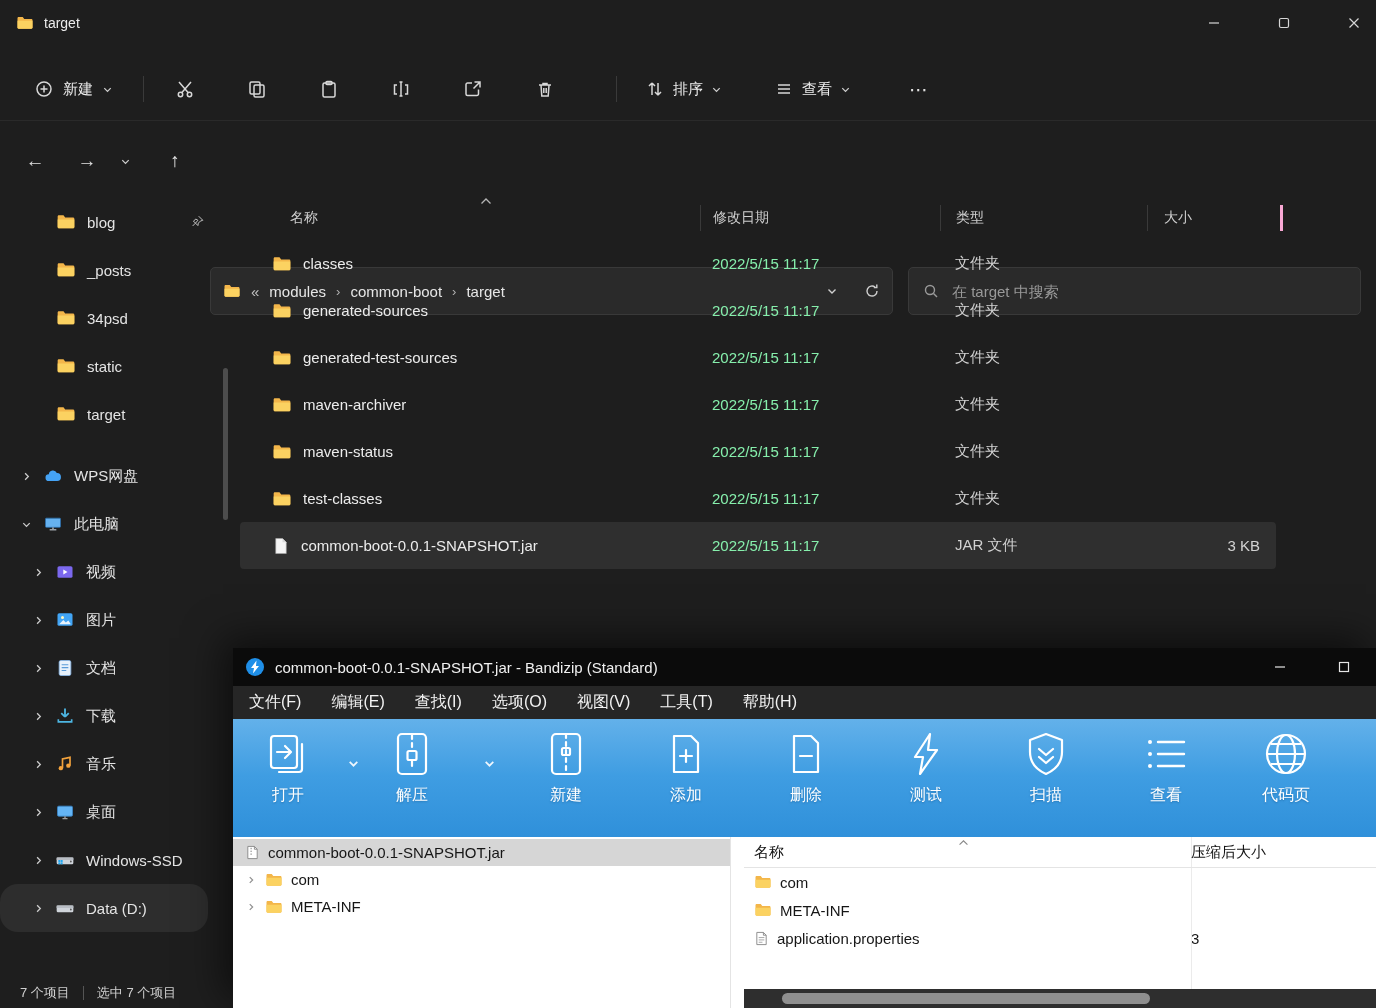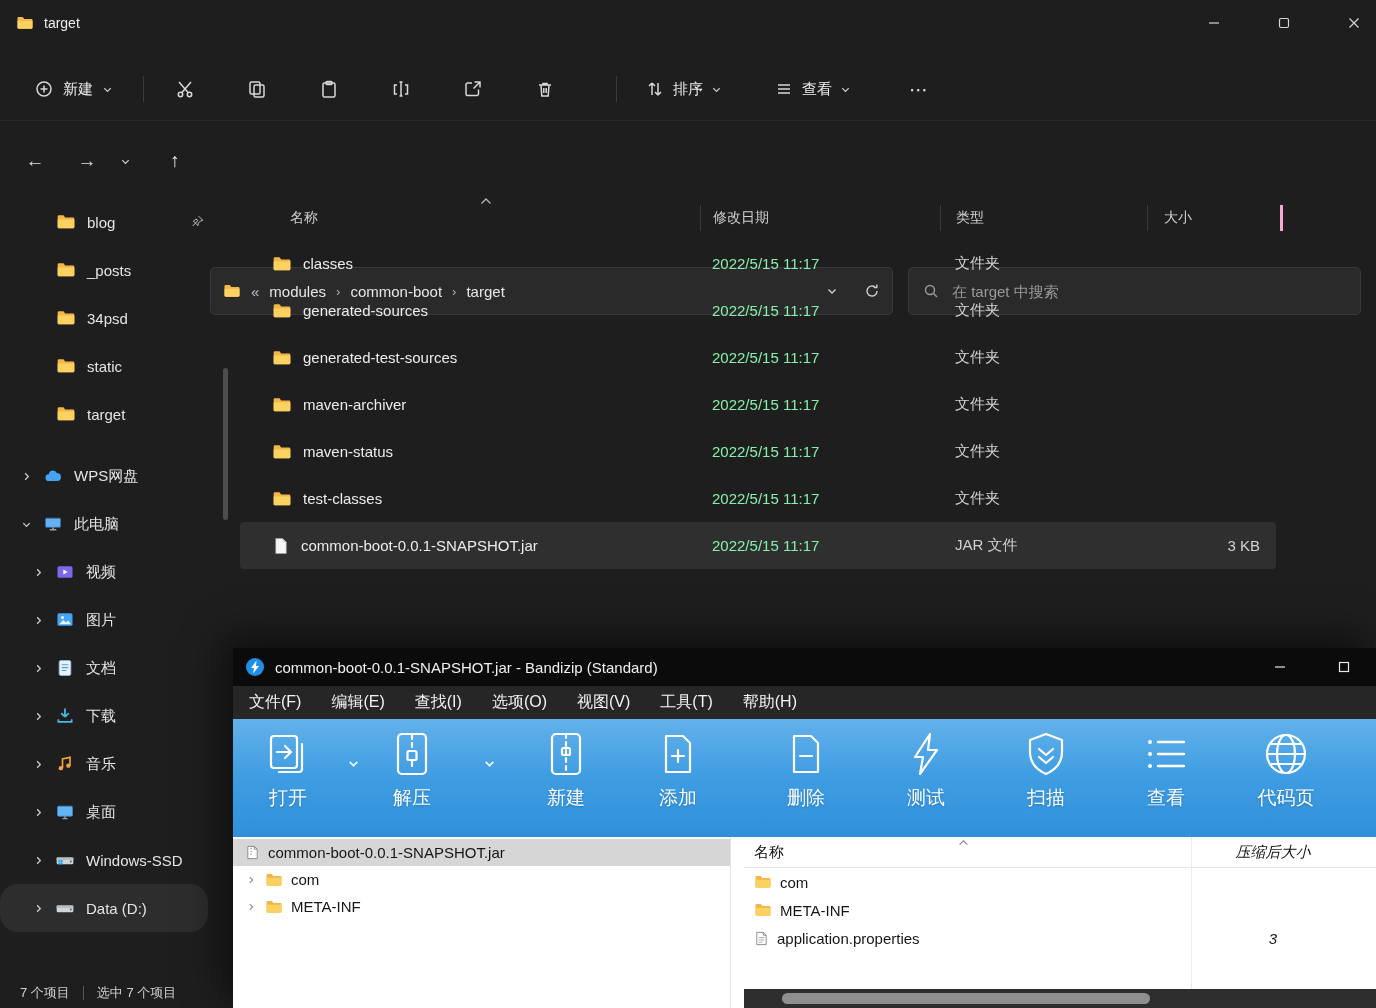--- a/index.html
+++ b/index.html
@@ -68,32 +68,32 @@
   
   .bandizip{position:absolute;left:233px;top:648px;width:1143px;height:360px;background:#fff;box-shadow:-10px -10px 36px rgba(0,0,0,.55);}
   .bz-titlebar{height:38px;background:#0b0b0b;display:flex;align-items:center;padding-left:12px;gap:10px;color:#f0f0f0;}
   .bz-title{font-size:15px;}
   .bz-controls{margin-left:auto;display:flex;height:38px;}
   .bz-btn{width:64px;display:flex;align-items:center;justify-content:center;color:#e6e6e6;}
   .bz-menubar{height:33px;background:#262626;display:flex;align-items:center;padding-left:16px;gap:30px;color:#f2f2f2;font-size:16px;}
   .bz-menu{cursor:default;}
   .bz-toolbar{height:118px;background:linear-gradient(180deg,#63b1ea 0%,#3f9de2 48%,#2f90da 100%);position:relative;}
   .bz-tool{position:absolute;top:11px;width:110px;display:flex;flex-direction:column;align-items:center;color:#fff;}
-  .bz-tool .lbl{margin-top:7px;font-size:19px;text-shadow:0 1px 2px rgba(0,60,110,.35);}
+  .bz-tool .lbl{margin-top:7px;font-size:16px;text-shadow:0 1px 2px rgba(0,60,110,.35);}
   .bz-dd{position:absolute;top:38px;color:#eef6fd;}
   .bz-content{position:absolute;top:189px;left:0;right:0;bottom:0;background:#fff;display:flex;color:#161616;}
   .bz-tree{width:498px;padding-top:2px;border-right:1px solid #e4e4e4;box-sizing:border-box;}
   .tree-row{height:27px;display:flex;align-items:center;gap:8px;padding-left:12px;font-size:15px;}
   .tree-sel{background:#d6d6d6;}
   .tree-chev{color:#8f8f8f;display:flex;width:12px;justify-content:center;}
   .bz-split{width:13px;}
   .bz-list{flex:1;position:relative;}
   .bz-lheader{height:30px;display:flex;align-items:center;border-bottom:1px solid #e4e4e4;font-size:15px;position:relative;color:#111;}
   .bzc-name{width:447px;padding-left:10px;box-sizing:border-box;display:flex;align-items:center;gap:8px;}
-  .bzc-size{flex:1;text-align:center;padding-right:21px;font-style:italic;}
+  .bzc-size{flex:1;text-align:left;padding-right:21px;}
   .bz-vline{position:absolute;top:0;bottom:19px;left:447px;width:1px;background:#ebebeb;}
   .bz-caret{position:absolute;left:214px;top:2px;color:#777;}
   .bz-lrow{height:28px;display:flex;align-items:center;font-size:15px;}
   .bz-hscroll{position:absolute;left:0;right:0;bottom:0;height:19px;background:#2e2e2e;}
   .bz-hthumb{position:absolute;left:38px;top:4px;width:368px;height:11px;background:#8f8f8f;border-radius:6px;}
 </style>
 </head>
 <body>
 
 <div class="screen">
@@ -652,21 +652,21 @@
       <div class="bz-tool" style="left:278px">
         <span>
             <svg width="48" height="48" viewBox="0 0 48 48" fill="none" stroke="#fff" stroke-width="2.2" stroke-linejoin="round" stroke-linecap="round">
               <rect x="10" y="4" width="28" height="40" rx="4"></rect>
               <path d="M24 4v4m0 4v4m0 4v4m0 4v4m0 4v4"></path>
               <rect x="20" y="18" width="8" height="7" rx="1.5"></rect>
             </svg>
           </span>
         <span class="lbl">新建</span>
       </div>
-      <div class="bz-tool" style="left:390px">
+      <div class="bz-tool" style="left:398px">
         <span>
             <svg width="48" height="48" viewBox="0 0 48 48" fill="none" stroke="#fff" stroke-width="2.2" stroke-linejoin="round" stroke-linecap="round">
               <path d="M12 6h17l7 7v29H12z"></path>
               <path d="M24 20v12M18 26h12"></path>
             </svg>
           </span>
         <span class="lbl">添加</span>
       </div>
       <div class="bz-tool" style="left:518px">
         <span>

